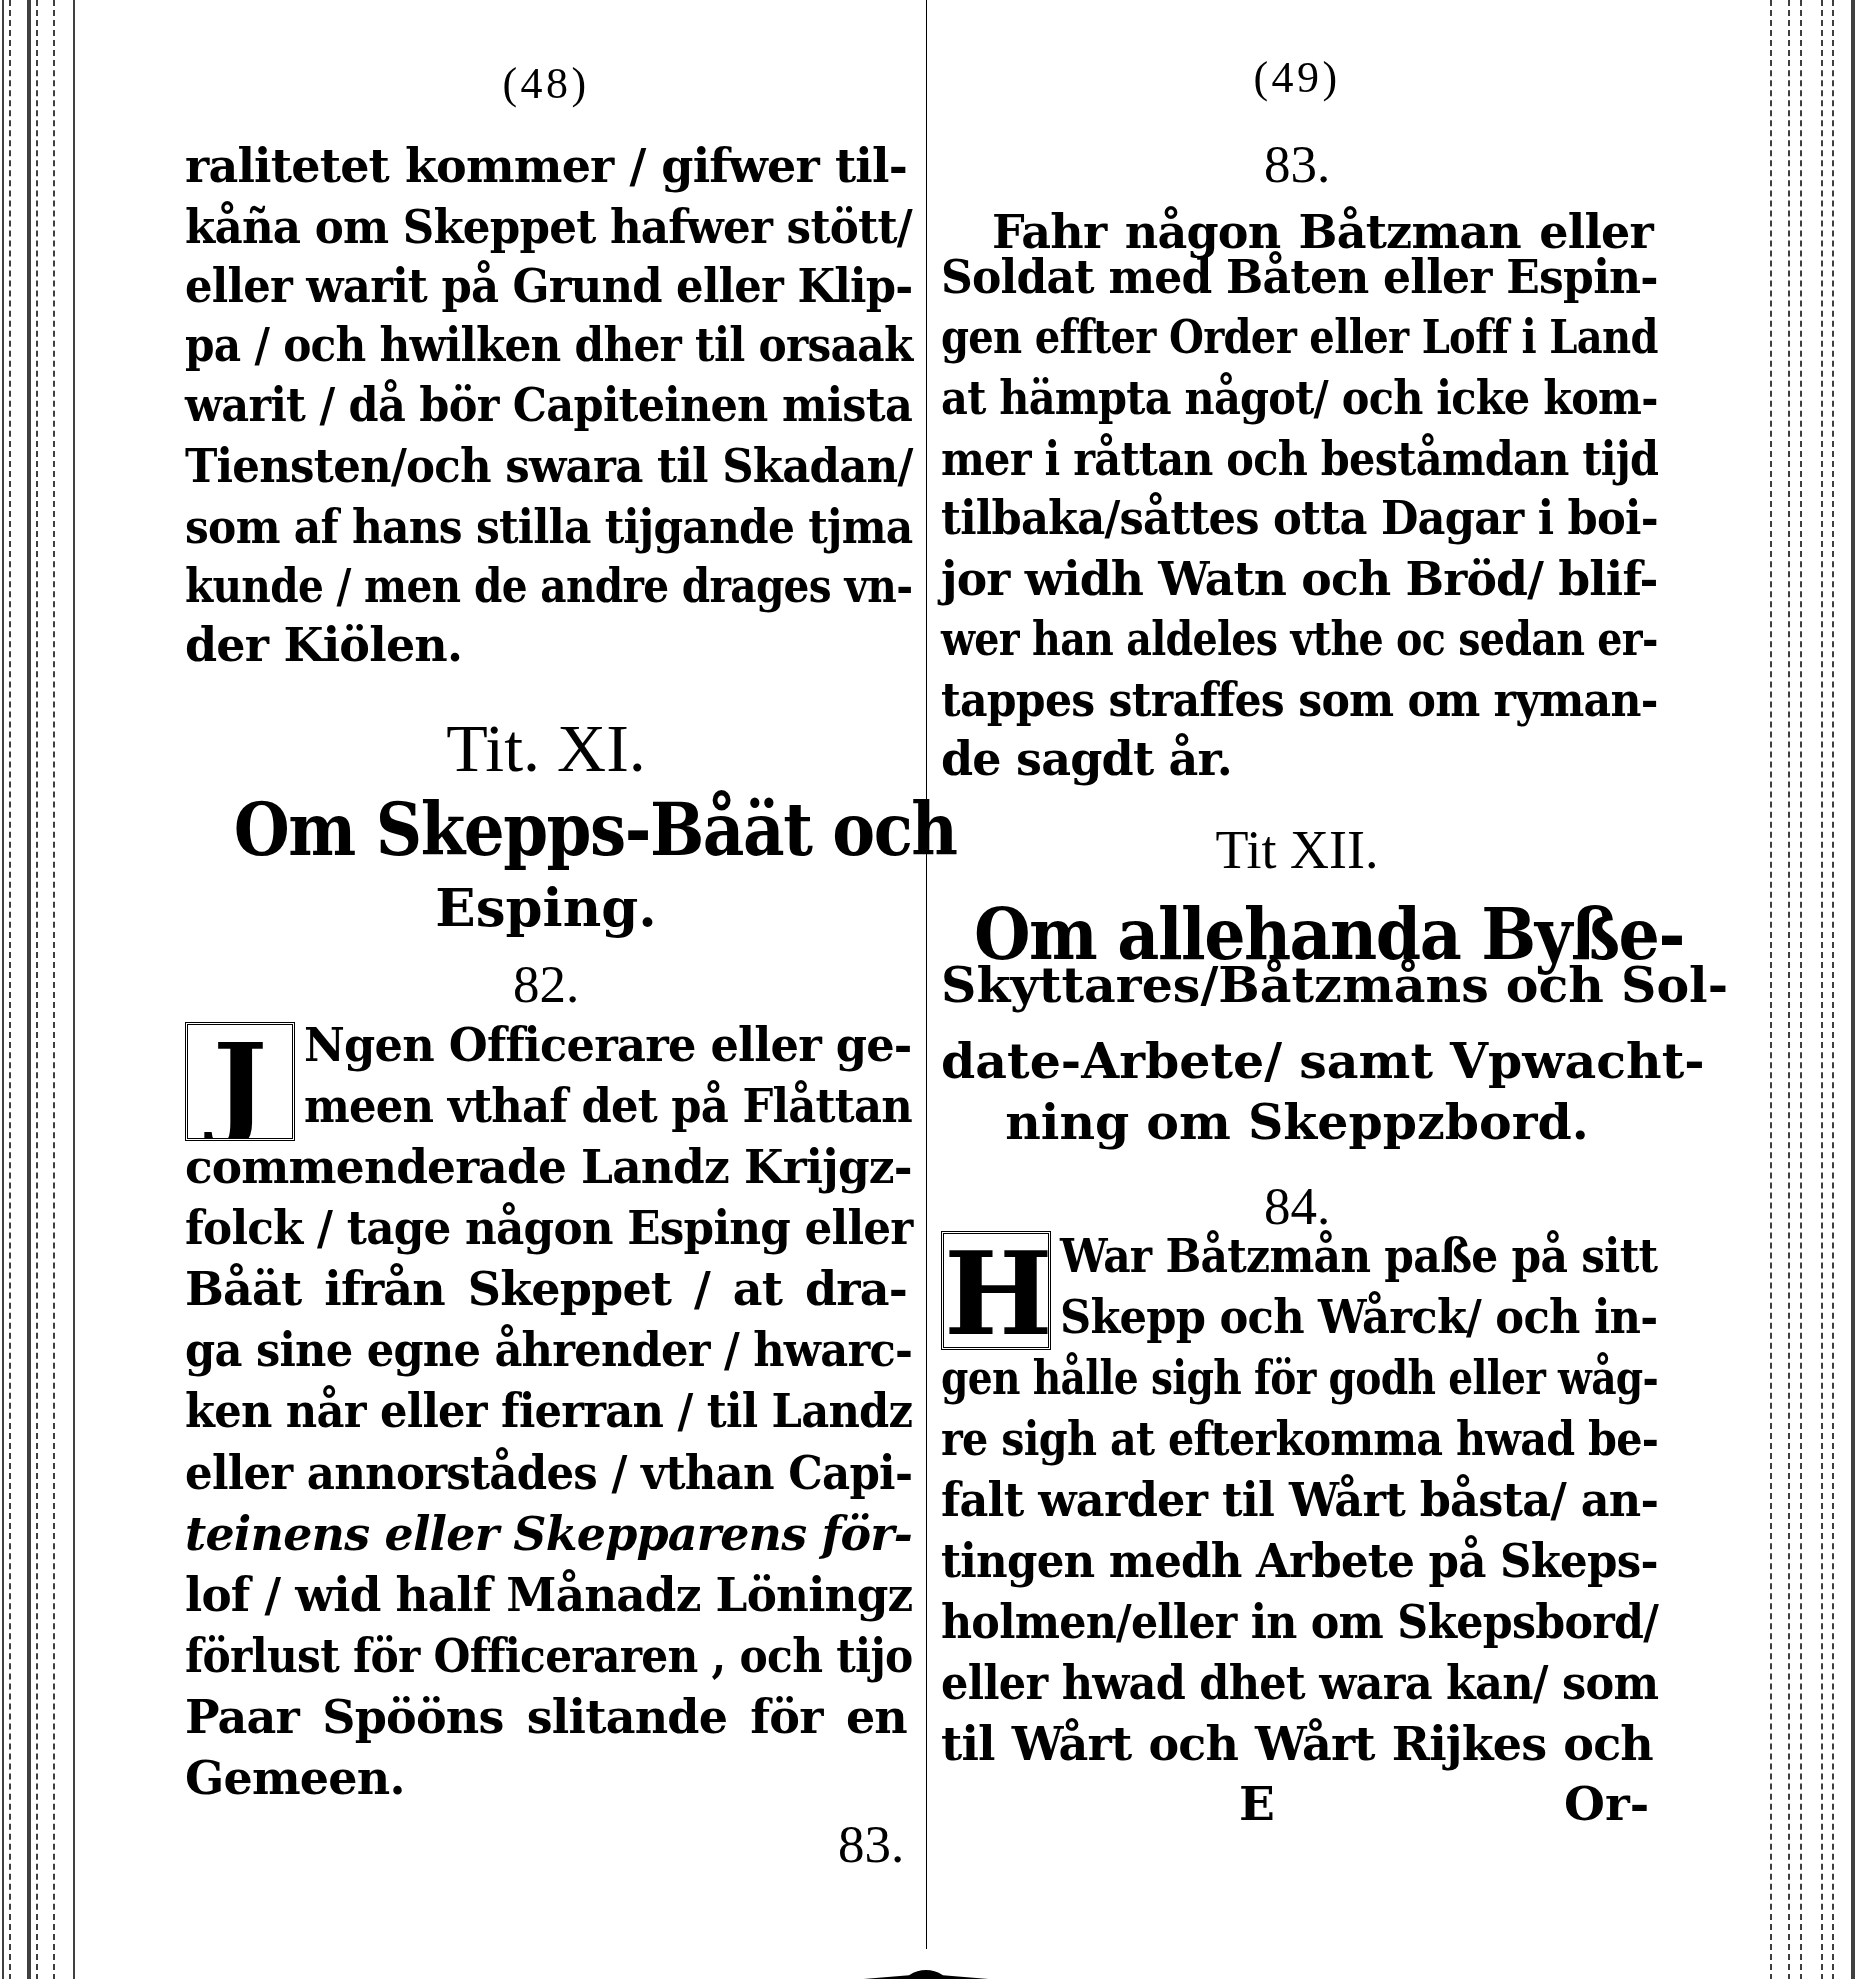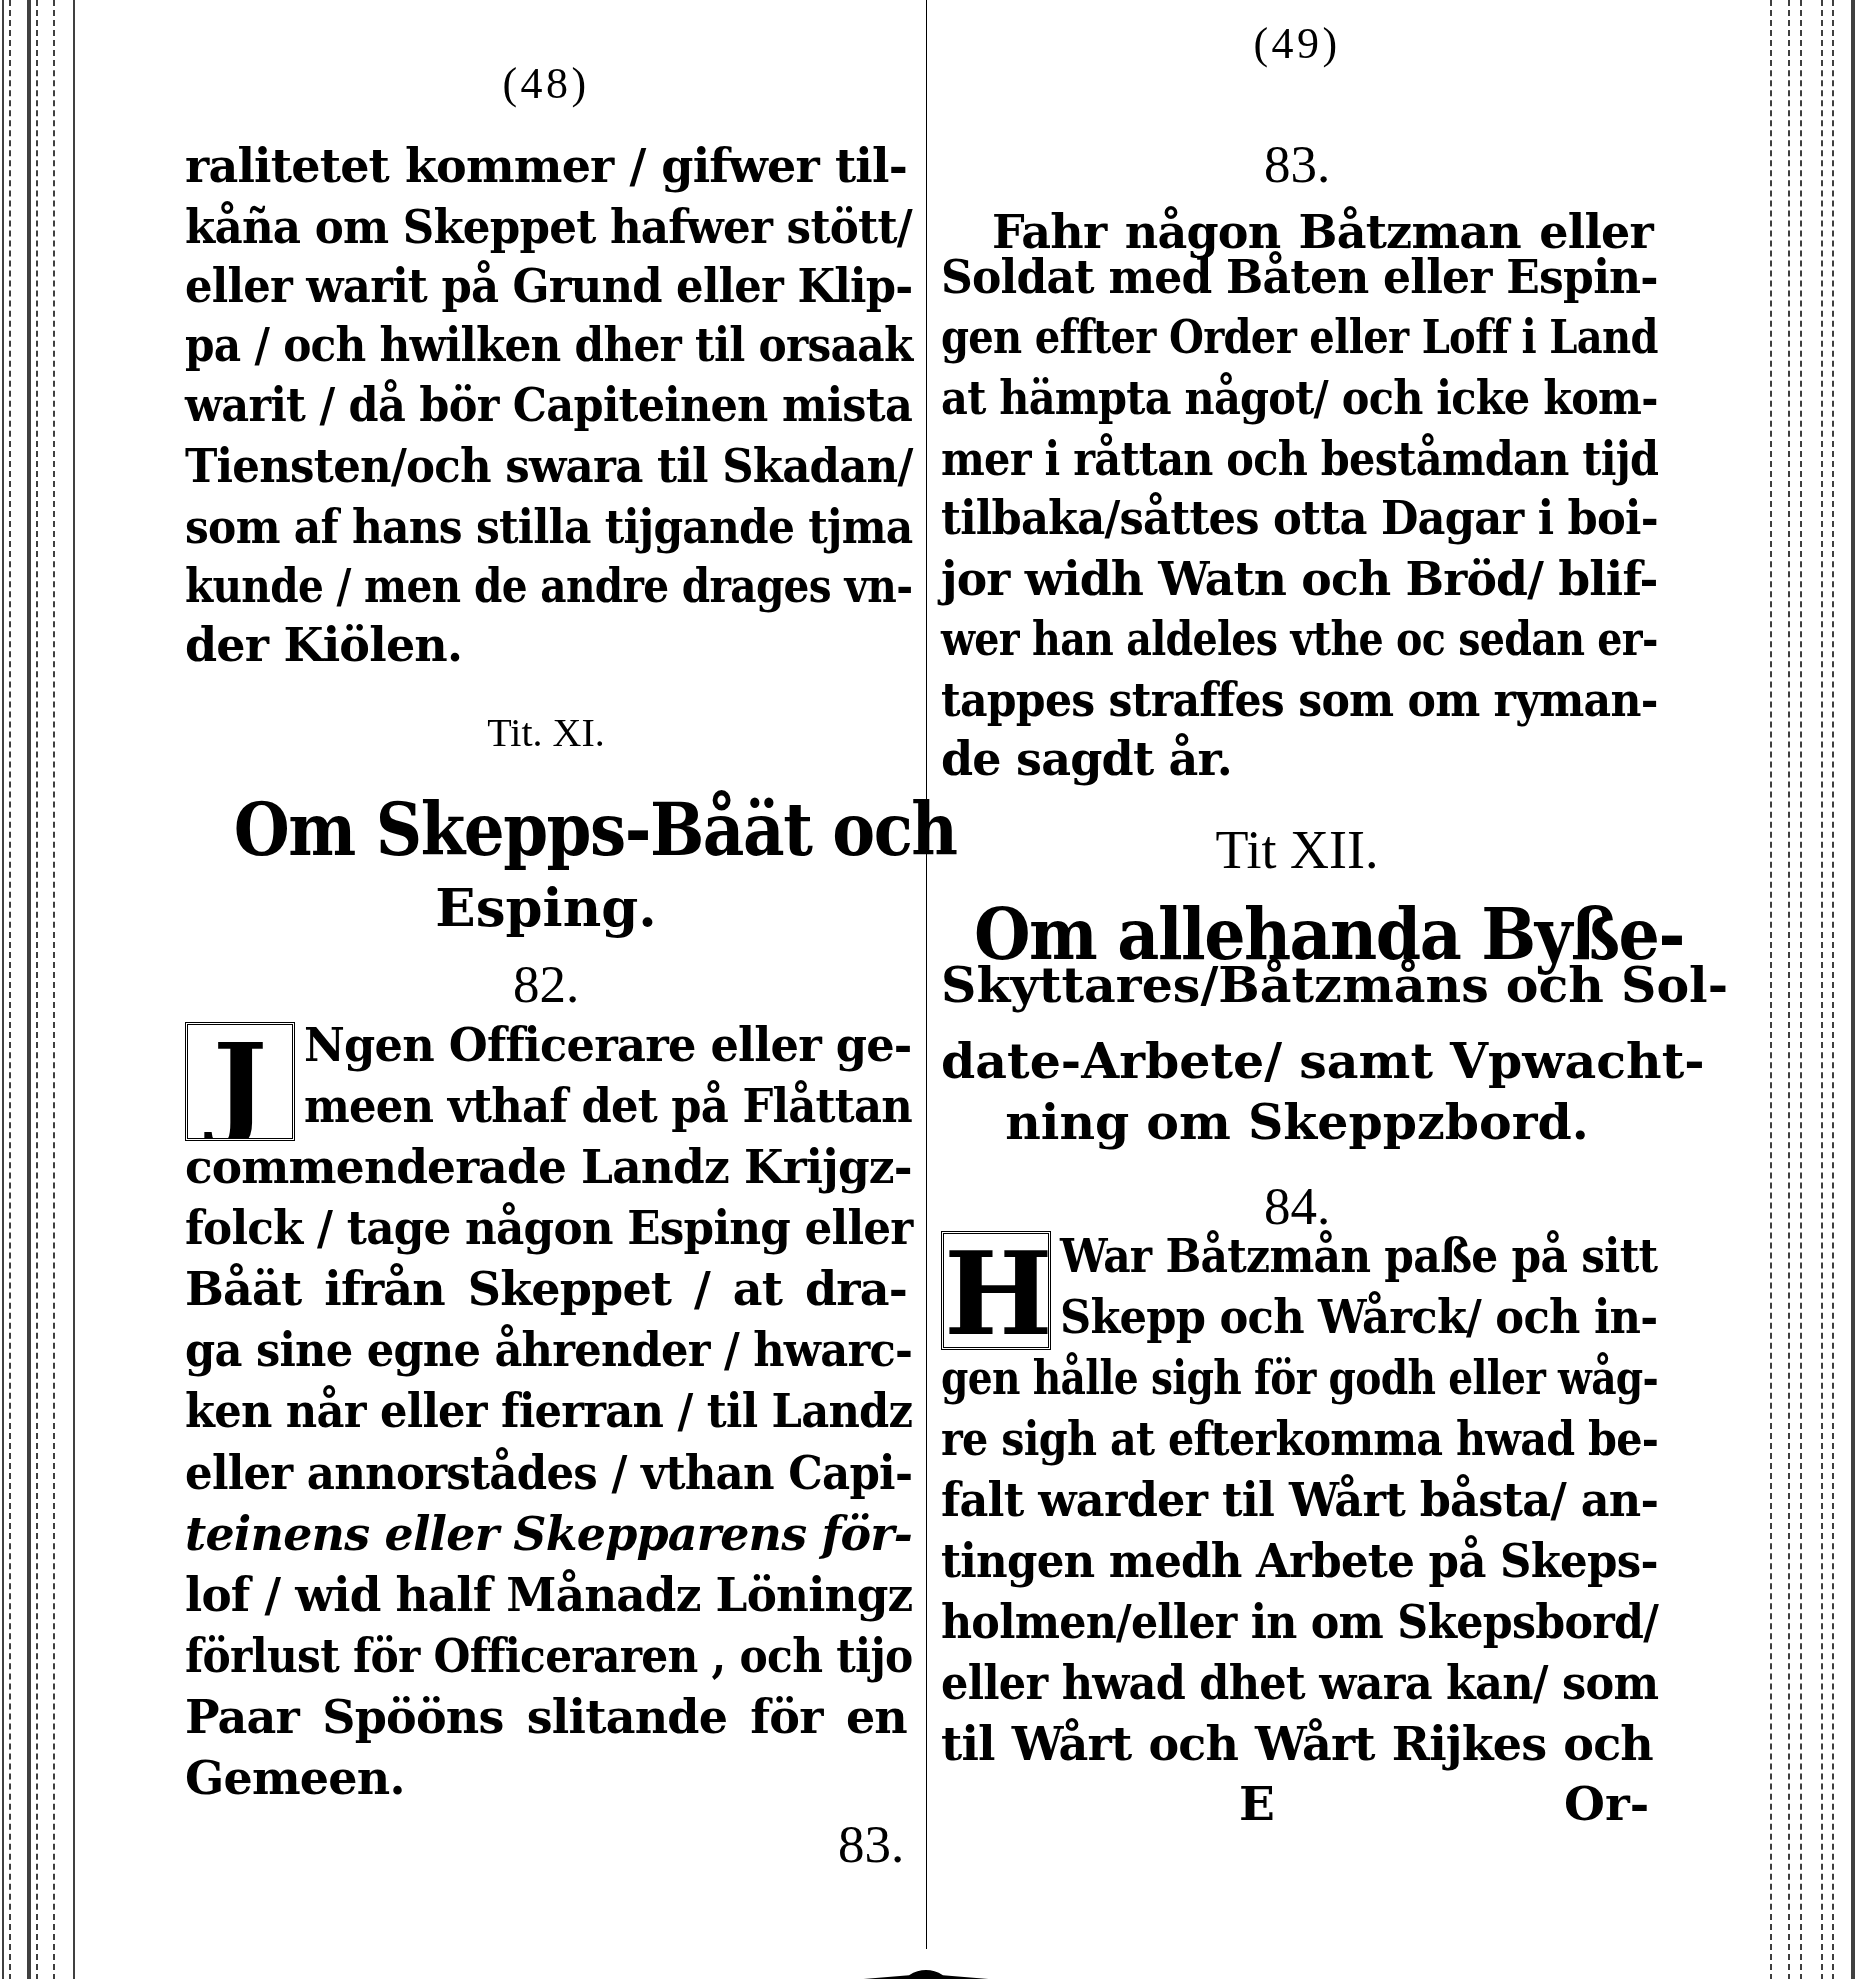--- a/index.html
+++ b/index.html
@@ -66,21 +66,21 @@
     <div class="line" style="top: 197px; transform: scaleX(0.947); text-align: left; text-align-last: left; width: 762px; right: auto;">kåña om Skeppet hafwer stött/</div>
     <div class="line" style="top: 256px; transform: scaleX(0.941); text-align: left; text-align-last: left; width: 767px; right: auto;">eller warit på Grund eller Klip-</div>
     <div class="line" style="top: 315px; transform: scaleX(0.919); text-align: left; text-align-last: left; width: 786px; right: auto;">pa / och hwilken dher til orsaak</div>
     <div class="line" style="top: 375px; transform: scaleX(0.936); text-align: left; text-align-last: left; width: 771px; right: auto;">warit / då bör Capiteinen mista</div>
     <div class="line" style="top: 436px; transform: scaleX(0.945); text-align: left; text-align-last: left; width: 764px; right: auto;">Tiensten/och swara til Skadan/</div>
     <div class="line" style="top: 497px; transform: scaleX(0.921); text-align: left; text-align-last: left; width: 784px; right: auto;">som af hans stilla tijgande tjma</div>
     <div class="line" style="top: 556px; transform: scaleX(0.884); text-align: left; text-align-last: left; width: 817px; right: auto;">kunde / men de andre drages vn-</div>
     <div class="line last" style="top:615px;">der Kiölen.</div>
   </div>
 
-  <div class="num" style="top:709px;font-size:40px;">Tit. XI.</div>
+  <div class="num" style="top:709px;font-size:68px;">Tit. XI.</div>
   <div class="heading-big" style="top: 787px; transform: scaleX(0.881); text-align: left; text-align-last: left; width: 819px; right: auto;">Om Skepps-Båät och</div>
   <div class="heading-sub" style="top:878px;font-size:53px;">Esping.</div>
   <div class="num" style="top:954px;">82.</div>
 
   <div>
     <div class="dropcap" style="left:0;top:1022px;">J</div>
     <div class="line" style="top: 1015px; left: 119px; transform: scaleX(0.972); text-align: left; text-align-last: left; width: 621px; right: auto;">Ngen Officerare eller ge-</div>
     <div class="line" style="top: 1076px; left: 119px; transform: scaleX(0.941); text-align: left; text-align-last: left; width: 642px; right: auto;">meen vthaf det på Flåttan</div>
     <div class="line" style="top: 1137px; transform: scaleX(0.987); text-align: left; text-align-last: left; width: 731px; right: auto;">commenderade Landz Krijgz-</div>
     <div class="line" style="top: 1198px; transform: scaleX(0.95); text-align: left; text-align-last: left; width: 760px; right: auto;">folck / tage någon Esping eller</div>
@@ -92,21 +92,21 @@
     <div class="line" style="top: 1565px; transform: scaleX(0.984); text-align: left; text-align-last: left; width: 734px; right: auto;">lof / wid half Månadz Löningz</div>
     <div class="line" style="top: 1626px; transform: scaleX(0.921); text-align: left; text-align-last: left; width: 784px; right: auto;">förlust för Officeraren , och tijo</div>
     <div class="line" style="top:1687px;">Paar Spööns slitande för en</div>
     <div class="line last" style="top:1748px;">Gemeen.</div>
   </div>
 
   <div class="catch" style="left:653px;top:1819px;font-family:'Liberation Serif',serif;font-weight:normal;font-size:53px;">83.</div>
 </div>
 
 <div class="page right">
-  <div class="folio" style="top:18px;">(49)</div>
+  <div class="folio" style="top:52px;">(49)</div>
   <div class="num" style="top:134px;">83.</div>
 
   <div>
     <div class="line indent" style="top:186px;">Fahr någon Båtzman eller</div>
     <div class="line" style="top: 247px; transform: scaleX(0.957); text-align: left; text-align-last: left; width: 744px; right: auto;">Soldat med Båten eller Espin-</div>
     <div class="line" style="top: 307px; transform: scaleX(0.871); text-align: left; text-align-last: left; width: 817px; right: auto;">gen effter Order eller Loff i Land</div>
     <div class="line" style="top: 368px; transform: scaleX(0.901); text-align: left; text-align-last: left; width: 790px; right: auto;">at hämpta något/ och icke kom-</div>
     <div class="line" style="top: 429px; transform: scaleX(0.9); text-align: left; text-align-last: left; width: 791px; right: auto;">mer i råttan och beståmdan tijd</div>
     <div class="line" style="top: 488px; transform: scaleX(0.938); text-align: left; text-align-last: left; width: 759px; right: auto;">tilbaka/såttes otta Dagar i boi-</div>
     <div class="line" style="top: 549px; transform: scaleX(0.992); text-align: left; text-align-last: left; width: 717px; right: auto;">jor widh Watn och Bröd/ blif-</div>

